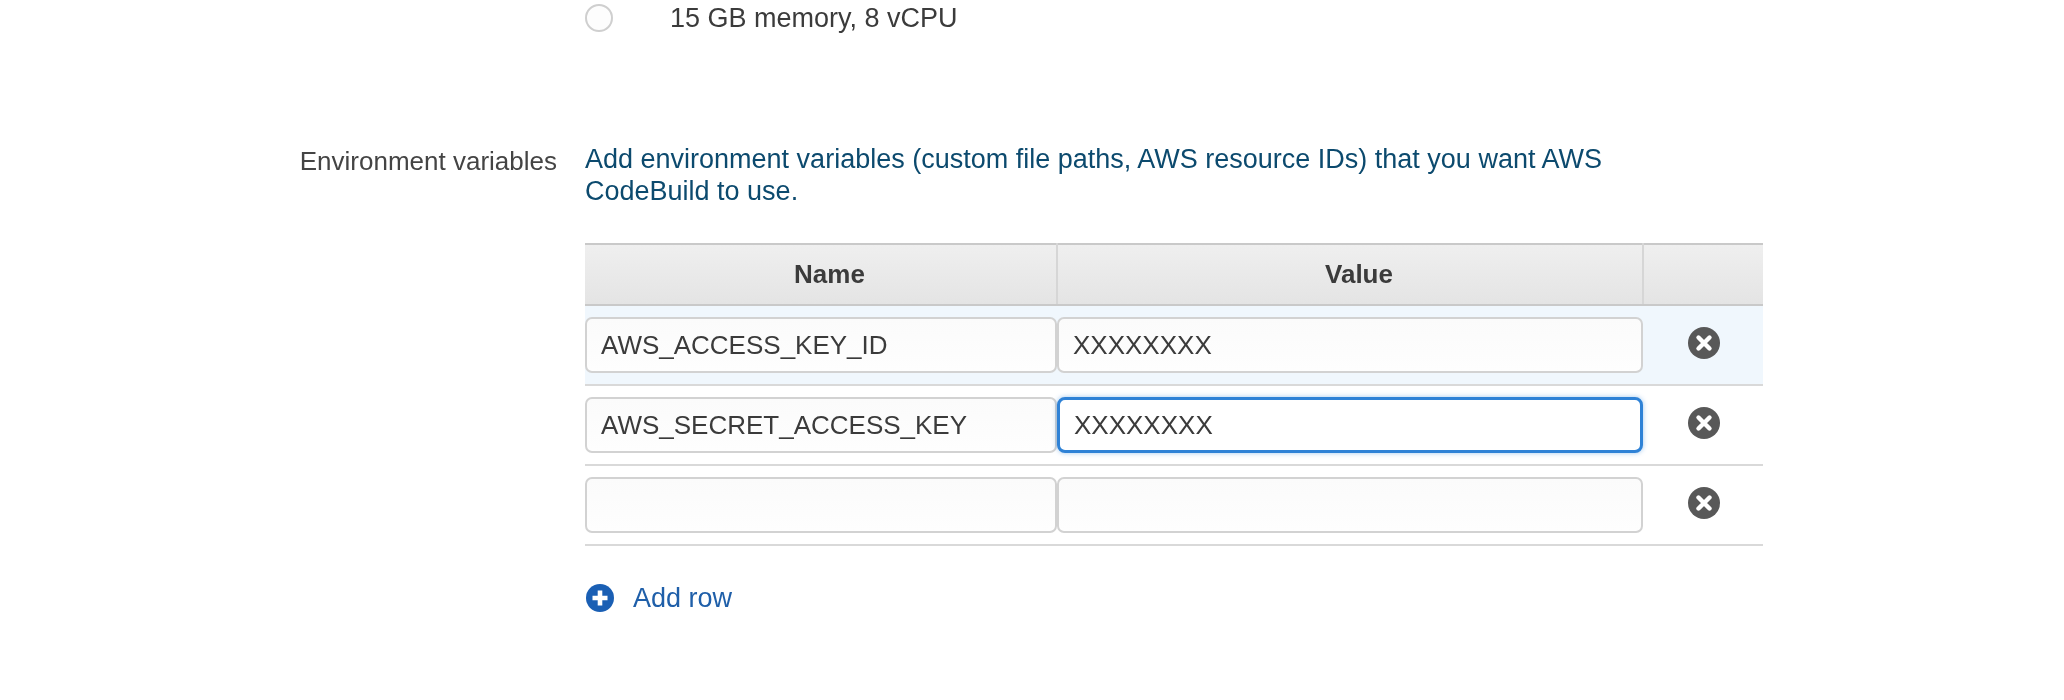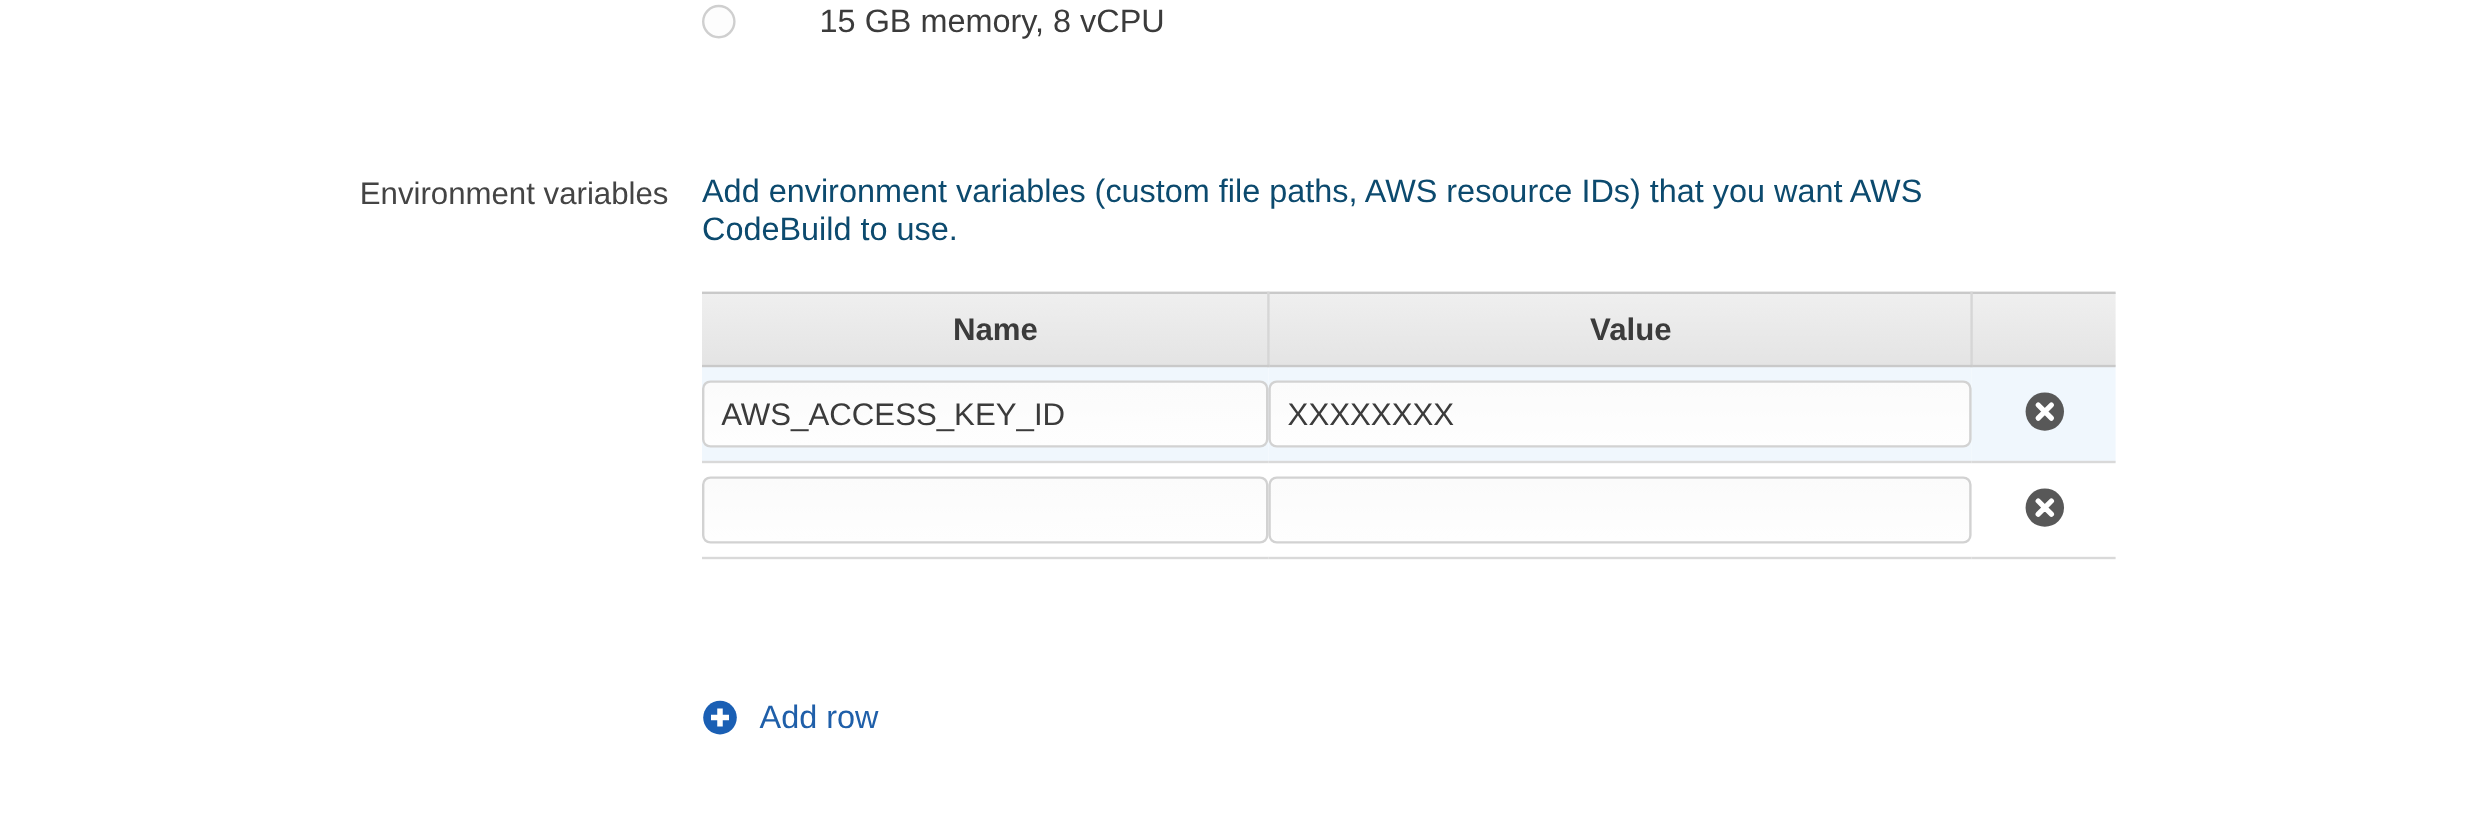--- a/index.html
+++ b/index.html
@@ -17,21 +17,20 @@
   }
 
   
   .memory-option {
     position: absolute;
     left: 585px;
     top: 0px;
     display: flex;
     align-items: center;
     height: 36px;
-    gap: 13px;
   }
   .radio-outer {
     width: 28px;
     height: 28px;
     border-radius: 50%;
     border: 2px solid #cfcfcf;
     background: #fdfdfd;
     box-sizing: border-box;
     flex: 0 0 auto;
   }
@@ -201,20 +200,36 @@
       <td class="act-cell">
         <span class="delete-icon">
           <svg width="34" height="34" viewBox="0 0 34 34">
             <circle cx="17" cy="17" r="16" fill="#585858"></circle>
             <path d="M11.5 11.5 L22.5 22.5 M22.5 11.5 L11.5 22.5" stroke="#ffffff" stroke-width="4.4" stroke-linecap="round"></path>
           </svg>
         </span>
       </td>
     </tr>
 
+    <tr>
+      <td class="cell-pad">
+        <input class="env-input" type="text" value="AWS_SECRET_ACCESS_KEY" style="">
+      </td>
+      <td class="cell-pad-value">
+        <input class="env-input focused" type="text" autofocus="" value="XXXXXXXX" style="">
+      </td>
+      <td class="act-cell">
+        <span class="delete-icon">
+          <svg width="34" height="34" viewBox="0 0 34 34">
+            <circle cx="17" cy="17" r="16" fill="#585858"></circle>
+            <path d="M11.5 11.5 L22.5 22.5 M22.5 11.5 L11.5 22.5" stroke="#ffffff" stroke-width="4.4" stroke-linecap="round"></path>
+          </svg>
+        </span>
+      </td>
+    </tr>
 
     <tr>
       <td class="cell-pad">
         <input class="env-input" type="text" value="" style="">
       </td>
       <td class="cell-pad-value">
         <input class="env-input" type="text" value="" style="">
       </td>
       <td class="act-cell">
         <span class="delete-icon">

